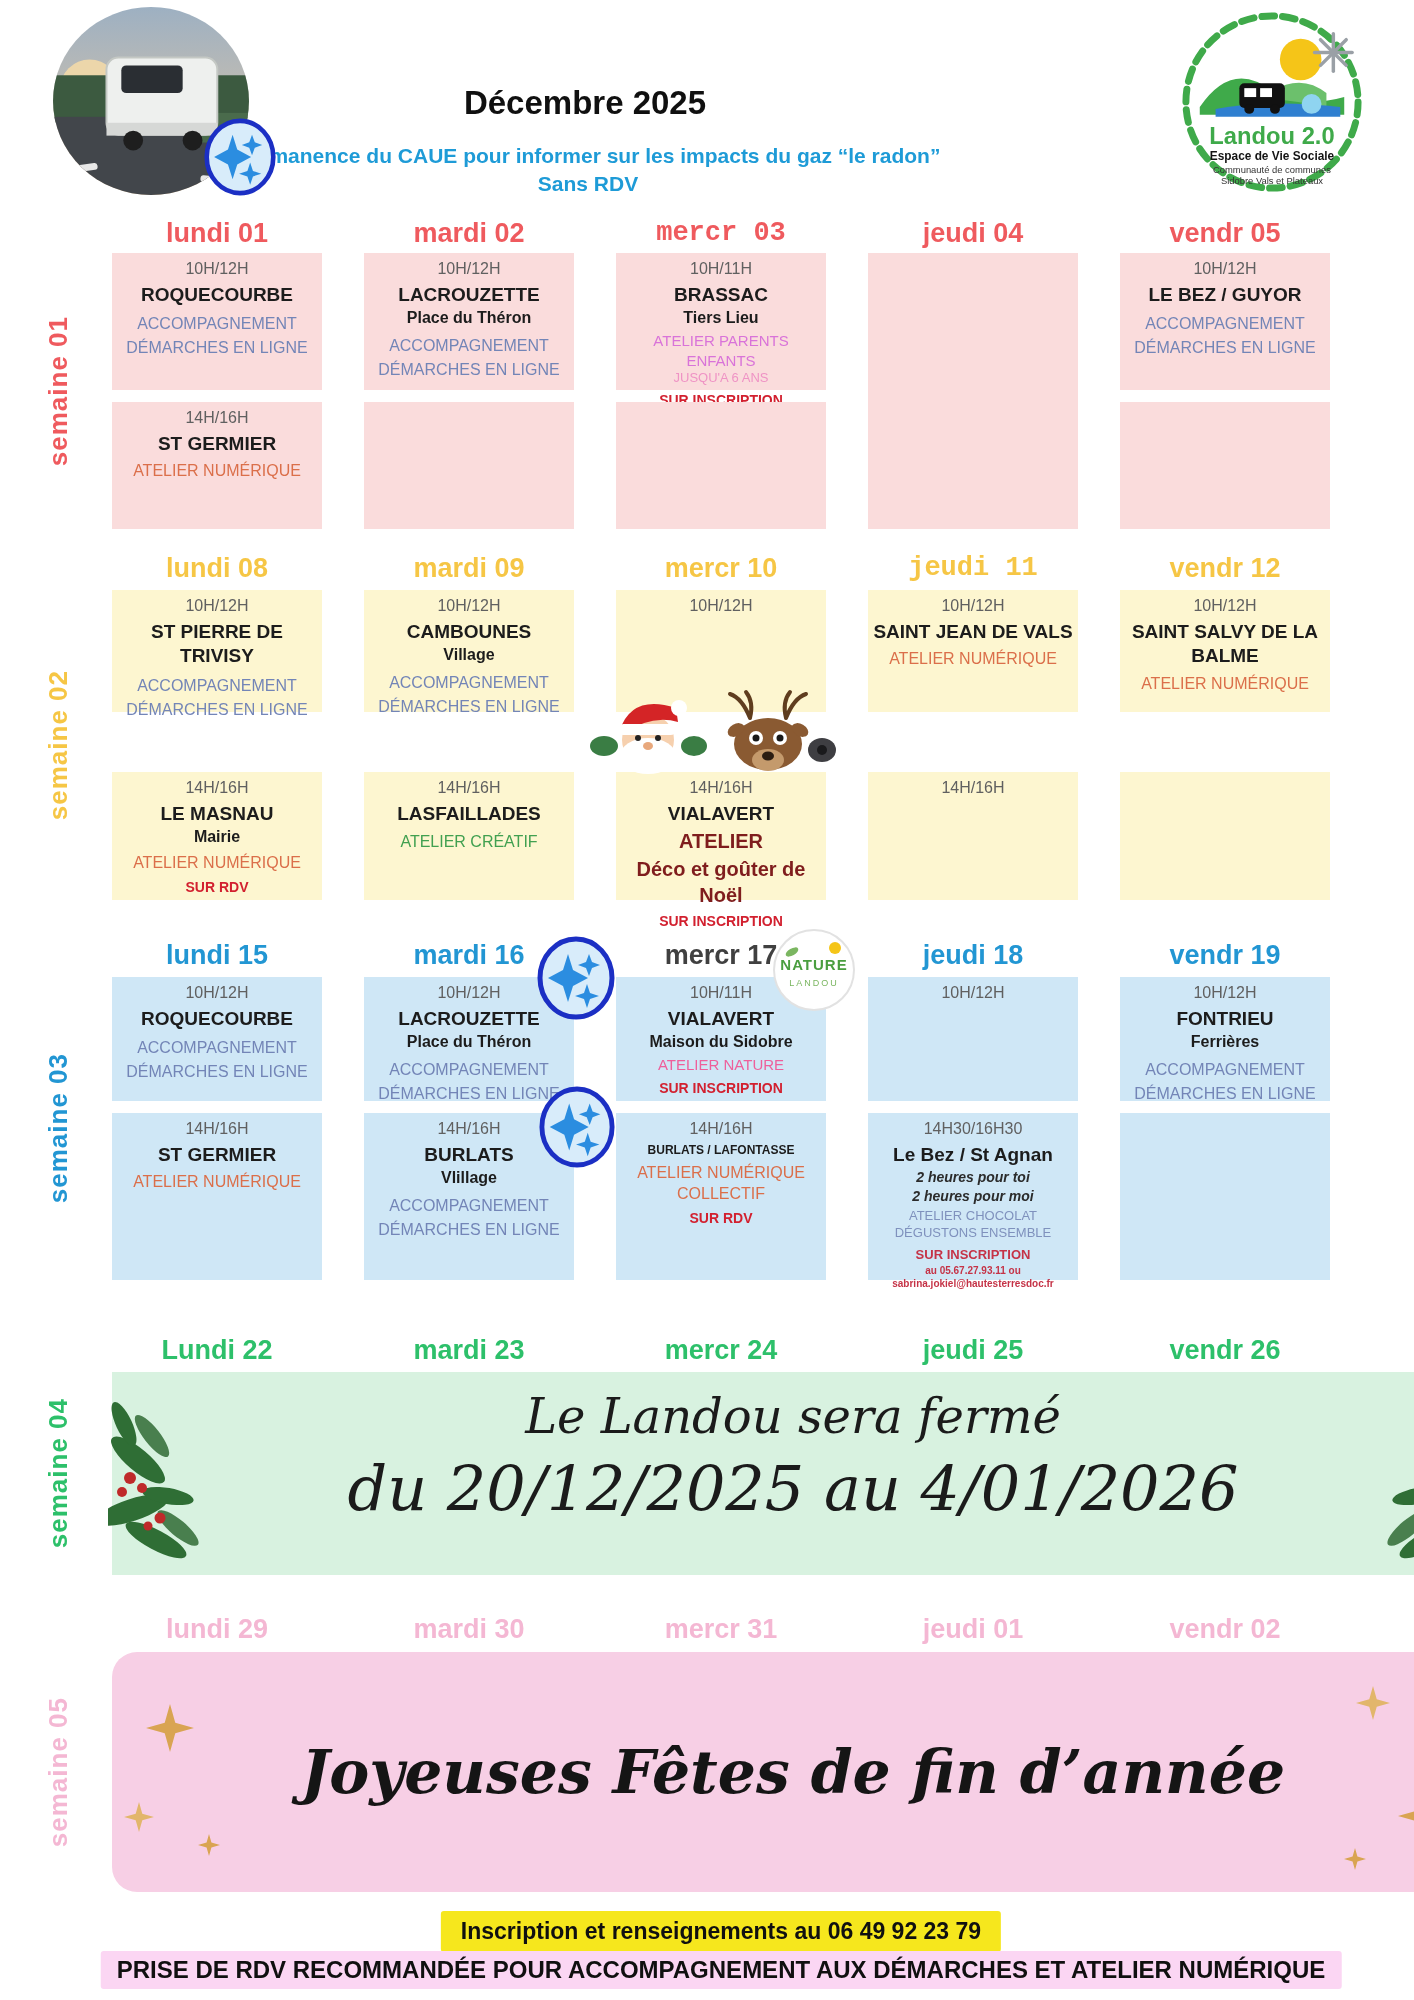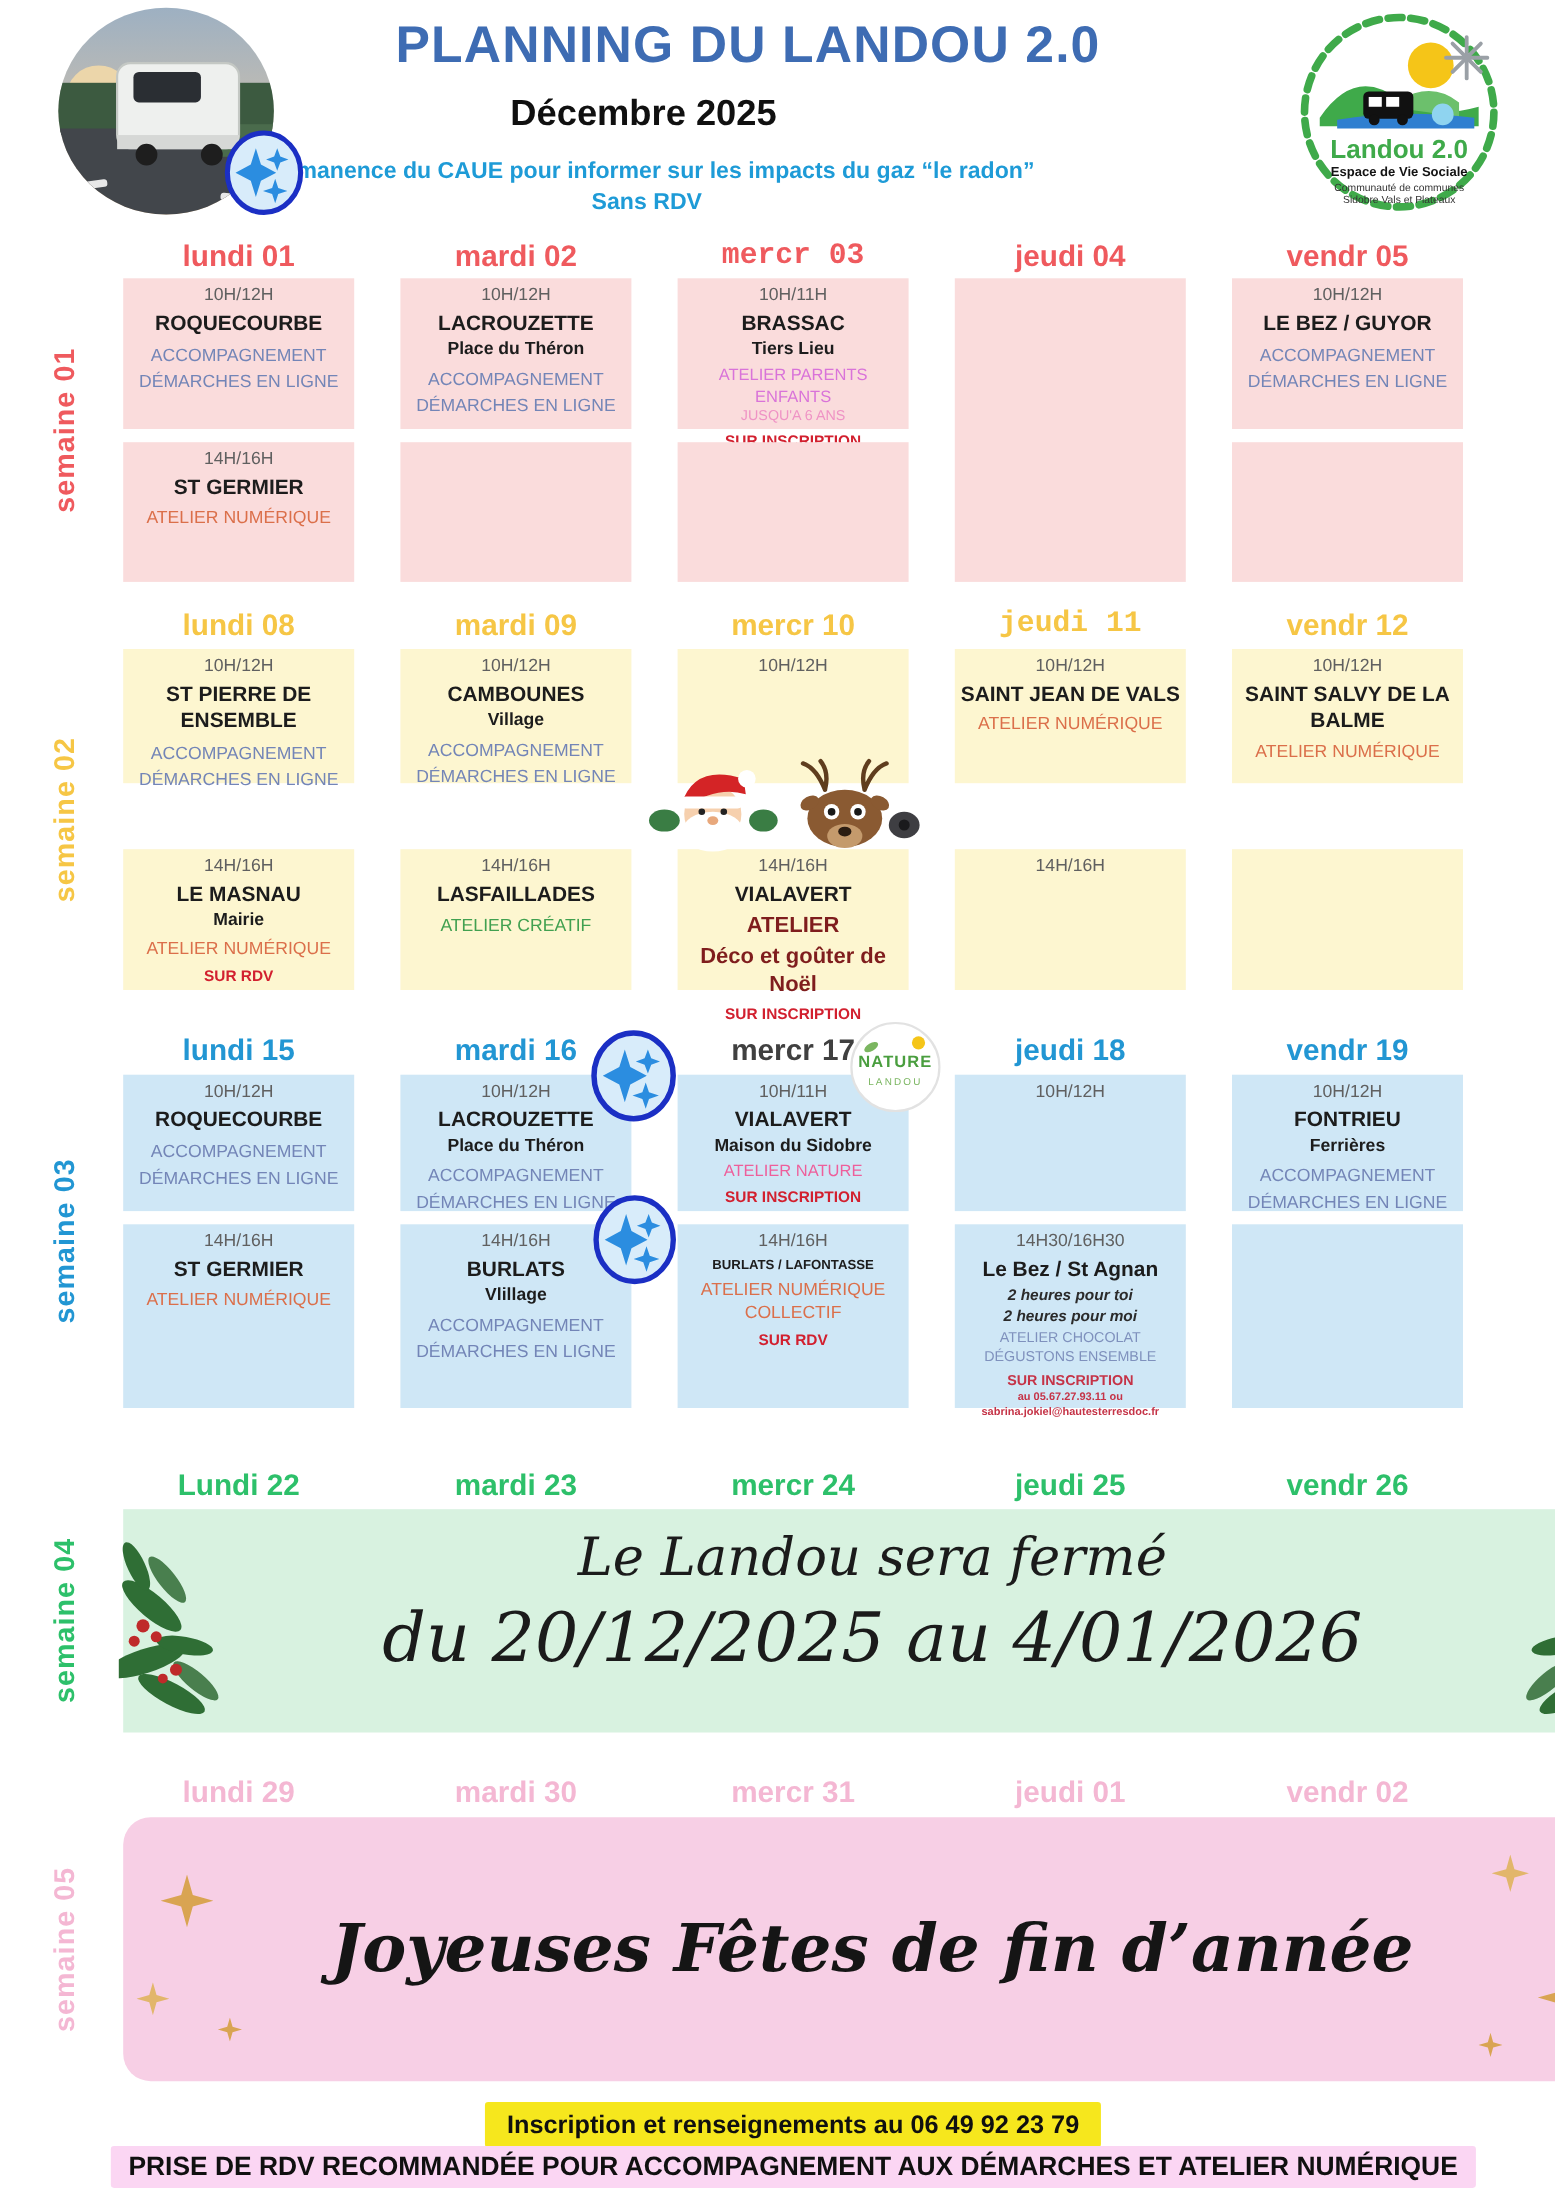--- a/index.html
+++ b/index.html
@@ -89,21 +89,20 @@
         <rect x="70" y="60" width="62" height="28" rx="5" fill="#2a2e33"></rect>
         <rect x="55" y="118" width="112" height="13" fill="#d6d8d6"></rect>
         <circle cx="82" cy="136" r="10" fill="#1e1e1e"></circle>
         <circle cx="142" cy="136" r="10" fill="#1e1e1e"></circle>
         <rect x="20" y="160" width="26" height="7" rx="3" fill="#e8e8e8" transform="rotate(-8 33 163)"></rect>
         <rect x="150" y="172" width="26" height="7" rx="3" fill="#e8e8e8" transform="rotate(6 163 175)"></rect>
       </g>
     </svg>
   </div>
 
-  <div class="title">PLANNING DU LANDOU 2.0</div>
   <div class="month">Décembre 2025</div>
   <div class="notice1">Permanence du CAUE pour informer sur les impacts du gaz “le radon”</div>
   <div class="notice2">Sans RDV</div>
 
   <div class="abs" style="left:203px;top:118px;width:74px;height:78px;">
     <svg width="74" height="78" viewBox="0 0 80 84">
       <ellipse cx="40" cy="42" rx="36" ry="39" fill="#d8ecfa" stroke="#1b2fc4" stroke-width="5"></ellipse>
       <path d="M32,18 L37,34 L52,42 L37,50 L32,66 L27,50 L12,42 L27,34 Z" fill="#2b8de0"></path>
       <path d="M53,18 L56,26 L64,29 L56,32 L53,40 L50,32 L42,29 L50,26 Z" fill="#2b8de0"></path>
       <path d="M51,48 L54,57 L63,60 L54,63 L51,72 L48,63 L39,60 L48,57 Z" fill="#2b8de0"></path>
@@ -296,21 +295,21 @@
     <div class="week-label" style="top: 590px; height: 310px;">
       <span style="color: rgb(246, 198, 69);">semaine 02</span>
     </div>
     <div class="day-head" style="left: 112px; top: 553px; color: rgb(246, 198, 69);">lundi 08</div>
     <div class="day-head" style="left: 364px; top: 553px; color: rgb(246, 198, 69);">mardi 09</div>
     <div class="day-head" style="left: 616px; top: 553px; color: rgb(246, 198, 69);">mercr 10</div>
     <div class="day-head" style="left: 868px; top: 553px; color: rgb(246, 198, 69); font-family: Liberation Mono, monospace;">jeudi 11</div>
     <div class="day-head" style="left: 1120px; top: 553px; color: rgb(246, 198, 69);">vendr 12</div>
     <div class="cell" style="left: 112px; top: 590px; width: 210px; height: 122px; background: rgb(253, 246, 208);">
       <div class="l l-time">10H/12H</div>
-      <div class="l l-place">ST PIERRE DE ENSEMBLE</div>
+      <div class="l l-place">ST PIERRE DE TRIVISY</div>
       <div class="l l-accomp">ACCOMPAGNEMENT DÉMARCHES EN LIGNE</div>
     </div>
     <div class="cell" style="left: 364px; top: 590px; width: 210px; height: 122px; background: rgb(253, 246, 208);">
       <div class="l l-time">10H/12H</div>
       <div class="l l-place">CAMBOUNES</div>
       <div class="l l-sub">Village</div>
       <div class="l l-accomp">ACCOMPAGNEMENT DÉMARCHES EN LIGNE</div>
     </div>
     <div class="cell" style="left: 616px; top: 590px; width: 210px; height: 122px; background: rgb(253, 246, 208);">
       <div class="l l-time">10H/12H</div>

